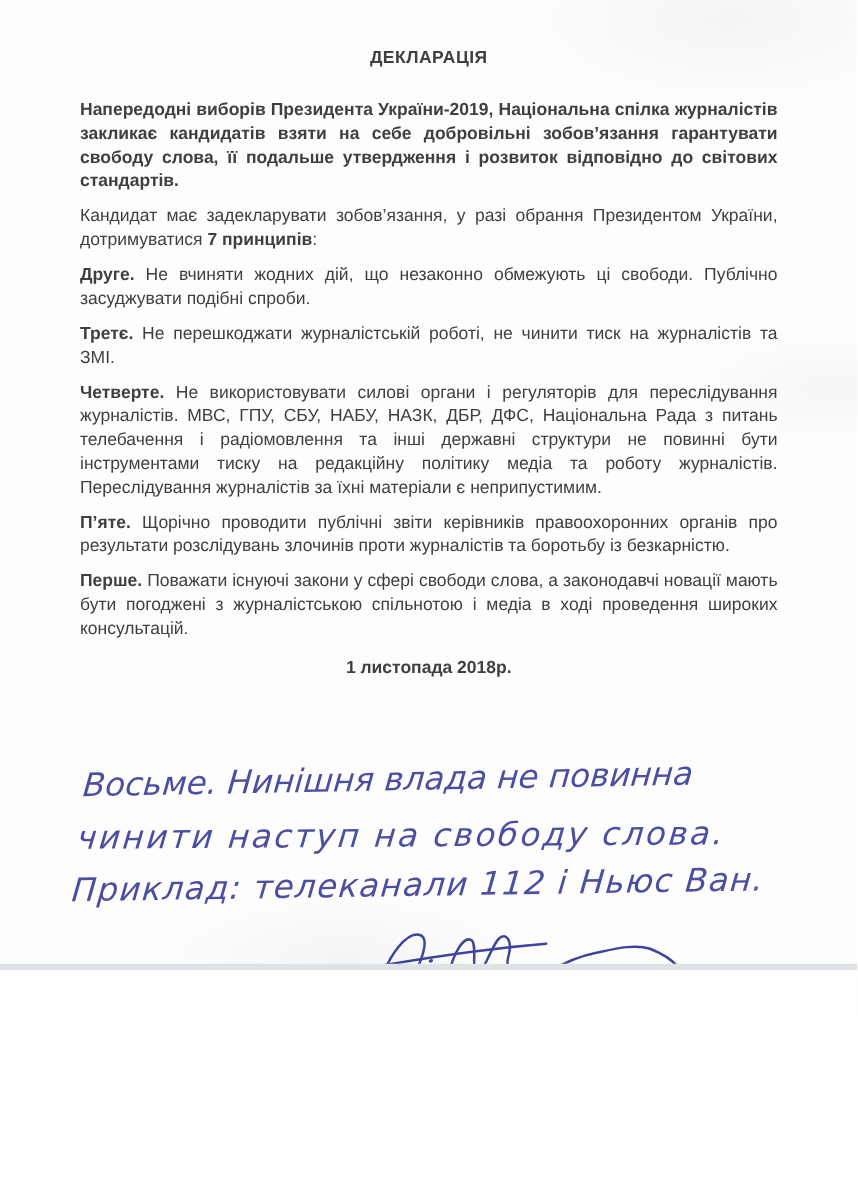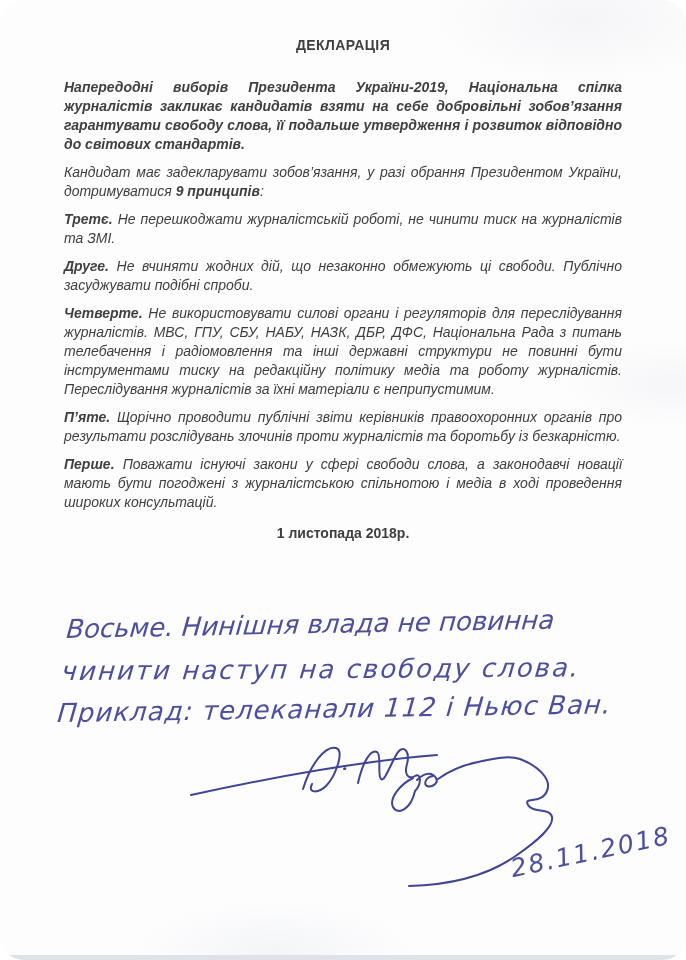--- a/index.html
+++ b/index.html
@@ -6,31 +6,30 @@
     --paper:#fdfdfe;
     --text:#3f3f3f;
     --ink:#4c4f9f;
     --signature-ink:#3e4496;
     --scan-edge:#dfe2e6;
   }
   *{box-sizing:border-box;}
   html,body{margin:0;padding:0;background:#ffffff;}
   .page{
     position:relative;
-    width:686px;height:960px;
+    width:686px;height:776px;
     margin:0;
     background:
       radial-gradient(220px 90px at 85% 2%, #f5f5f7 0%, rgba(245,245,247,0) 70%),
       radial-gradient(160px 60px at 98% 40%, #f6f6f8 0%, rgba(246,246,248,0) 70%),
       radial-gradient(200px 70px at 40% 99%, #f4f5f7 0%, rgba(244,245,247,0) 70%),
       var(--paper);
     overflow:hidden;
     font-family:"Liberation Sans", sans-serif;
     color:var(--text);
-    border-radius:24px;
   }
   .page::after{
     content:"";
     position:absolute;left:0;right:0;bottom:0;height:5px;
     background:var(--scan-edge);
   }
   .typed{
     padding:36px 64px 0 64px;
     font-size:14px;
     line-height:19px;
@@ -42,21 +41,20 @@
   .doc-header h1,.doc-header h2{
     font-size:14px;
     line-height:19px;
     margin:0;
     font-weight:bold;
     letter-spacing:0.4px;
   }
   p.para{
     margin:9px 0 0 0;
     text-align:justify;
-    font-style:italic;
   }
   p.para.first{margin-top:23px;}
   p.para.bold{font-weight:bold;}
   .lead{font-weight:bold;}
   .date-line{
     margin:12px 0 0 0;
     text-align:center;
     font-weight:bold;
   }
   
@@ -107,26 +105,26 @@
 <div class="page">
 
   <div class="typed">
 
     <div class="doc-header">
       <h1>ДЕКЛАРАЦІЯ</h1>
     </div>
 
     <p class="para bold first">Напередодні виборів Президента України-2019, Національна спілка журналістів закликає кандидатів взяти на себе добровільні зобов’язання гарантувати свободу слова, її подальше утвердження і розвиток відповідно до світових стандартів.</p>
 
-    <p class="para"><span>Кандидат має задекларувати зобов’язання, у разі обрання Президентом України, дотримуватися </span><strong>9 принципів</strong><span>:</span></p>
+    <p class="para"><span>Кандидат має задекларувати зобов’язання, у разі обрання Президентом України, дотримуватися </span><strong>7 принципів</strong><span>:</span></p>
 
 
+    <p class="para"><span class="lead">Друге.</span> <span>Не вчиняти жодних дій, що незаконно обмежують ці свободи. Публічно засуджувати подібні спроби.</span></p>
+
     <p class="para"><span class="lead">Третє.</span> <span>Не перешкоджати журналістській роботі, не чинити тиск на журналістів та ЗМІ.</span></p>
-
-    <p class="para"><span class="lead">Друге.</span> <span>Не вчиняти жодних дій, що незаконно обмежують ці свободи. Публічно засуджувати подібні спроби.</span></p>
 
     <p class="para"><span class="lead">Четверте.</span> <span>Не використовувати силові органи і регуляторів для переслідування журналістів. МВС, ГПУ, СБУ, НАБУ, НАЗК, ДБР, ДФС, Національна Рада з питань телебачення і радіомовлення та інші державні структури не повинні бути інструментами тиску на редакційну політику медіа та роботу журналістів. Переслідування журналістів за їхні матеріали є неприпустимим.</span></p>
 
     <p class="para"><span class="lead">П’яте.</span> <span>Щорічно проводити публічні звіти керівників правоохоронних органів про результати розслідувань злочинів проти журналістів та боротьбу із безкарністю.</span></p>
 
 
     <p class="para"><span class="lead">Перше.</span> <span>Поважати існуючі закони у сфері свободи слова, а законодавчі новації мають бути погоджені з журналістською спільнотою і медіа в ході проведення широких консультацій.</span></p>
 
     <p class="date-line">1 листопада 2018р.</p>
 

